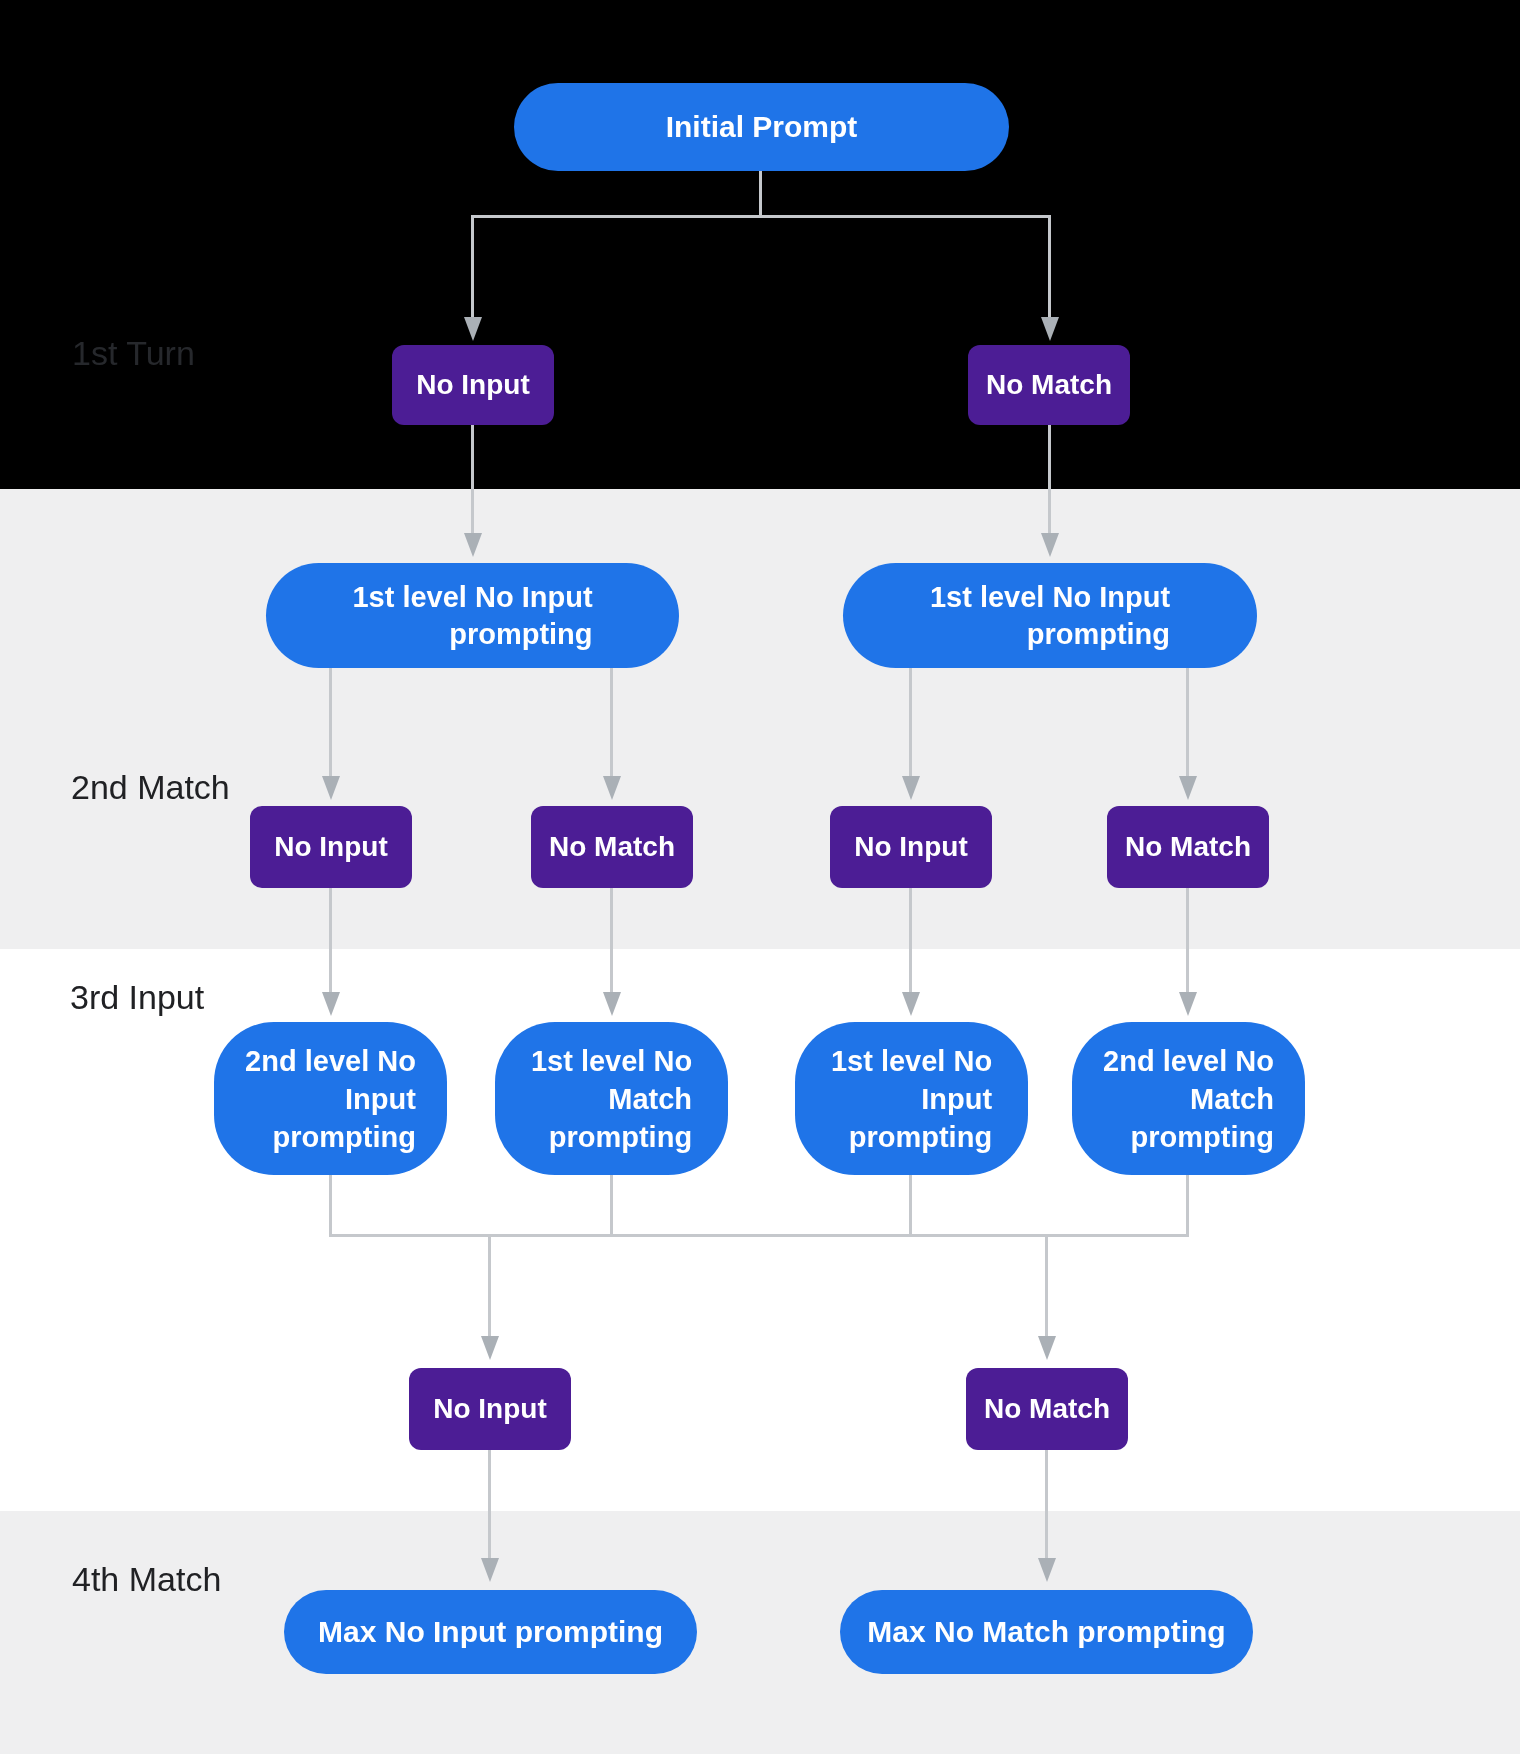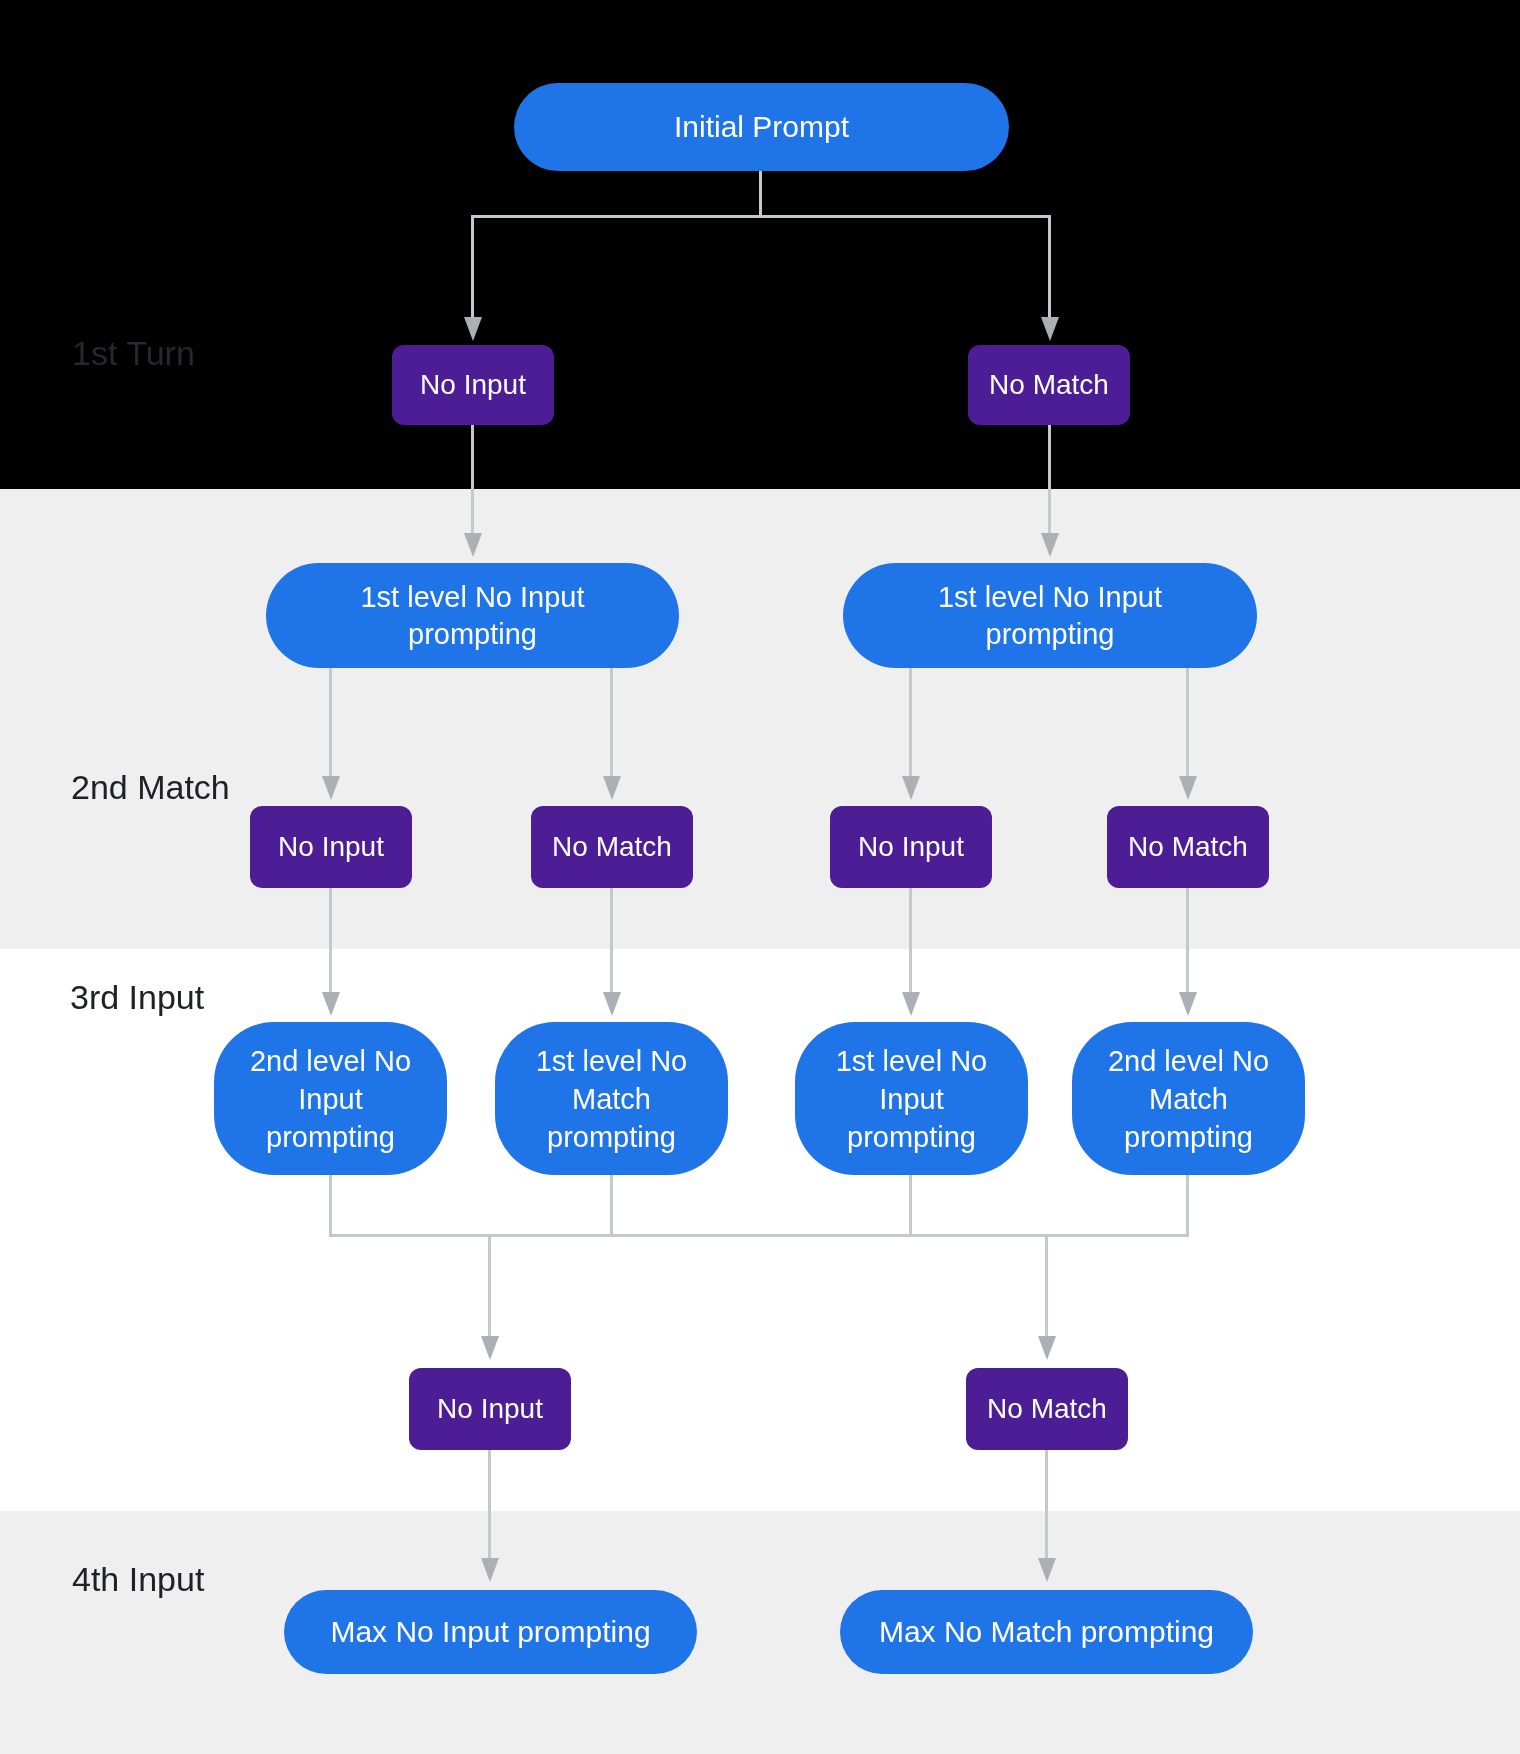--- a/index.html
+++ b/index.html
@@ -12,23 +12,23 @@
   }
   .band { position:absolute; left:0; width:1520px; }
   .band-black { top:0; height:489px; background:#000000; }
   .band-gray2 { top:489px; height:460px; background:#efeff0; }
   .band-white3 { top:949px; height:562px; background:#ffffff; }
   .band-gray4 { top:1511px; height:243px; background:#efeff0; }
 
   .node {
     position:absolute;
     display:flex; align-items:center; justify-content:center;
-    text-align:center;
+    text-align:right;
     color:#ffffff;
-    font-weight:normal;
+    font-weight:bold;
     white-space:pre-line;
     box-sizing:border-box;
   }
   .blue  { background:#1f74e8; }
   .green { background:#4c1d95; border-radius:12px; font-size:28px; }
   .pill-lg { border-radius:44px; font-size:30px; }
   .pill-md { border-radius:54px; font-size:29px; line-height:37px; }
   .pill-sm { border-radius:42px; font-size:30px; }
   .rounded-xl { border-radius:60px; font-size:29px; line-height:38px; }
 
@@ -56,21 +56,21 @@
 <div id="canvas">
 
   <div class="band band-black"></div>
   <div class="band band-gray2"></div>
   <div class="band band-white3"></div>
   <div class="band band-gray4"></div>
 
   <div class="turn-label turn-label-dark" style="left:72px; top:336px;">1st Turn</div>
   <div class="turn-label" style="left:71px; top:770px;">2nd Match</div>
   <div class="turn-label" style="left:70px; top:980px;">3rd Input</div>
-  <div class="turn-label" style="left:72px; top:1562px;">4th Input</div>
+  <div class="turn-label" style="left:72px; top:1562px;">4th Match</div>
 
   <div class="vline" style="left:759px; top:171px; height:47px;"></div>
   <div class="hline" style="left:471px; top:215px; width:580px;"></div>
   <div class="vline" style="left:471px; top:215px; height:102px;"></div>
   <div class="arrow" style="left:464px; top:317px;"></div>
   <div class="vline" style="left:1048px; top:215px; height:102px;"></div>
   <div class="arrow" style="left:1041px; top:317px;"></div>
 
   <div class="vline" style="left:471px; top:425px; height:108px;"></div>
   <div class="arrow" style="left:464px; top:533px;"></div>

